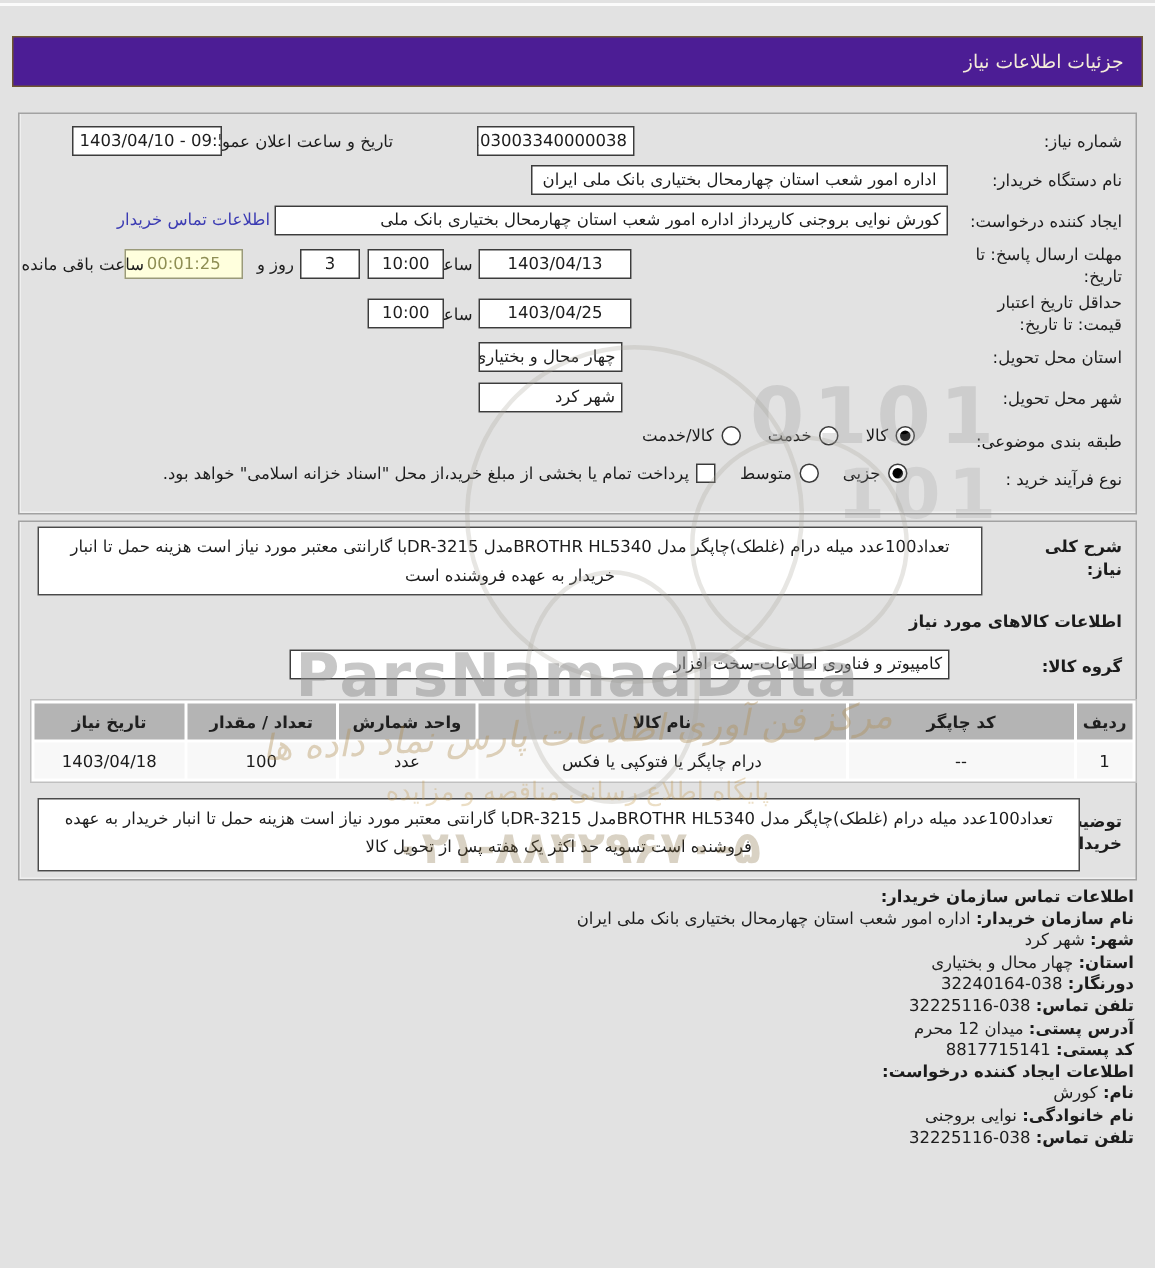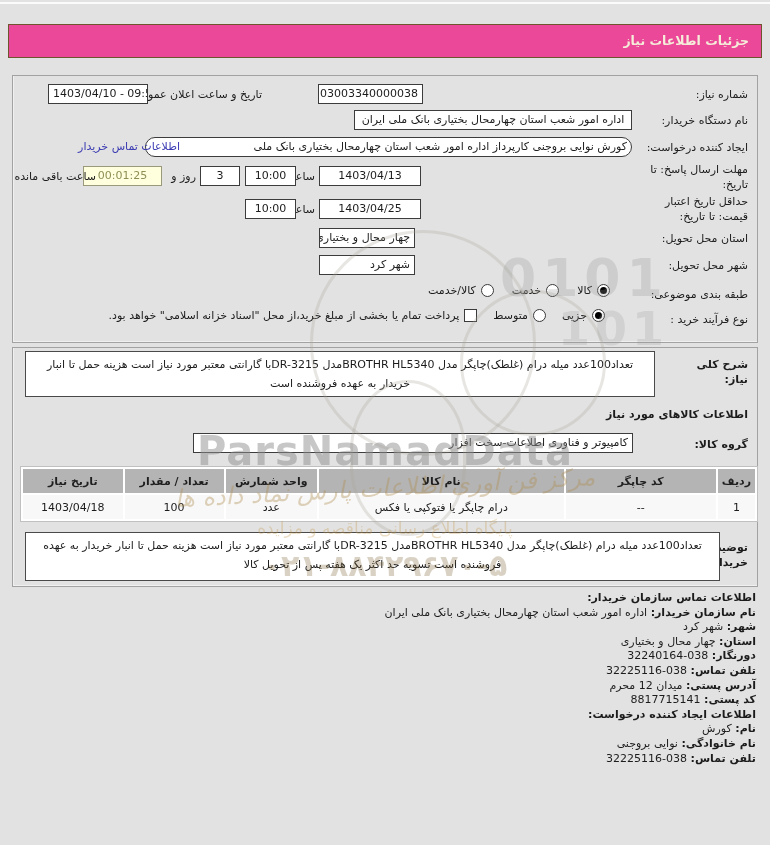--- a/index.html
+++ b/index.html
@@ -8,22 +8,22 @@
     background:#e2e2e2;
     font-family:"DejaVu Sans","Liberation Sans",sans-serif;
     font-size:11px;color:#1c1c1c;
     direction:rtl;
     overflow:hidden;
   }
   #page{position:relative;width:770px;height:845px;overflow:hidden;}
   .topline{position:absolute;top:2px;left:0;width:770px;height:2px;background:#fbfbfb;}
   .titlebar{
     position:absolute;top:24px;left:8px;width:754px;height:34px;
-    background:#ec4899;border:1px solid #6e5530;box-sizing:border-box;
-    color:#f5edda;line-height:32px;padding-right:12px;font-size:12.5px;font-weight:bold;
+    background:#4c1d95;border:1px solid #6e5530;box-sizing:border-box;
+    color:#f5edda;line-height:32px;padding-right:12px;font-size:12.5px;
   }
   .gbox{position:absolute;border:1px solid #a2a2a2;box-shadow:inset 1px -1px 0 #f0f0f0;box-sizing:border-box;}
   .lbl{position:absolute;white-space:nowrap;color:#1c1c1c;font-size:11px;line-height:15px;}
   .lbl.wrap{white-space:normal;text-align:right;}
   .bold{font-weight:bold;}
   .inp{
     position:absolute;background:#fff;border:1px solid #3c3c3c;box-sizing:border-box;
     height:20px;line-height:18px;font-size:11px;padding:0 4px;
     overflow:hidden;white-space:nowrap;
   }
@@ -67,21 +67,21 @@
 
   <div class="lbl" style="right:22px;top:87px;">شماره نیاز:</div>
   <div class="inp center" style="right:347px;top:84px;width:105px;">1103003340000038</div>
   <div class="lbl" style="right:508px;top:87px;">تاریخ و ساعت اعلان عمومی:</div>
   <div class="inp center ltrnum" style="right:622px;top:84px;width:100px;">1403/04/10 - 09:54</div>
 
   <div class="lbl" style="right:22px;top:113px;">نام دستگاه خریدار:</div>
   <div class="inp" style="right:138px;top:110px;width:278px;text-align:center;">اداره امور شعب استان چهارمحال بختیاری بانک ملی ایران</div>
 
   <div class="lbl" style="right:22px;top:140px;">ایجاد کننده درخواست:</div>
-  <div class="inp" style="right:138px;top:137px;width:487px;border-radius:10px;">کورش نوایی بروجنی کارپرداز اداره امور شعب استان چهارمحال بختیاری بانک ملی</div>
+  <div class="inp" style="right:138px;top:137px;width:449px;">کورش نوایی بروجنی کارپرداز اداره امور شعب استان چهارمحال بختیاری بانک ملی</div>
   <div class="link" style="right:590px;top:140px;">اطلاعات تماس خریدار</div>
 
   <div class="lbl wrap" style="right:22px;top:162px;width:108px;">مهلت ارسال پاسخ: تا تاریخ:</div>
   <div class="inp center" style="right:349px;top:166px;width:102px;">1403/04/13</div>
   <div class="lbl" style="right:455px;top:169px;">ساعت</div>
   <div class="inp center" style="right:474px;top:166px;width:51px;">10:00</div>
   <div class="inp center" style="right:530px;top:166px;width:40px;">3</div>
   <div class="lbl" style="right:574px;top:169px;">روز و</div>
   <div class="inp yellow ltrnum" style="right:608px;top:166px;width:79px;">00:01:25</div>
   <div class="lbl" style="right:674px;top:169px;">ساعت باقی مانده</div>

